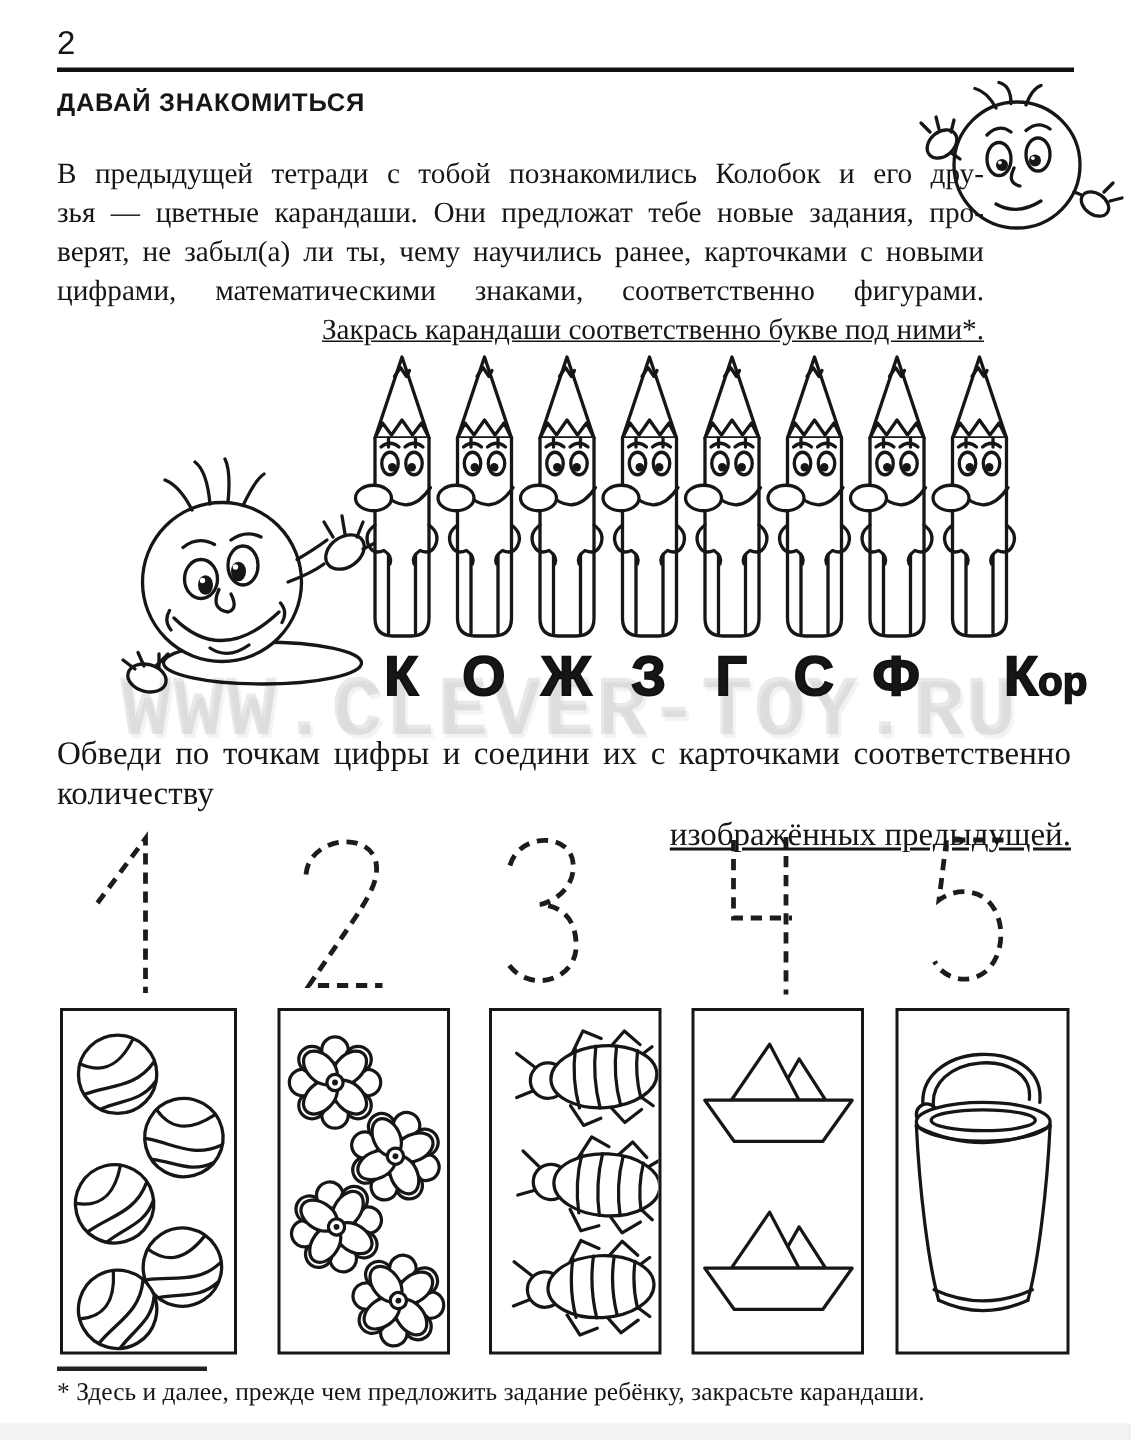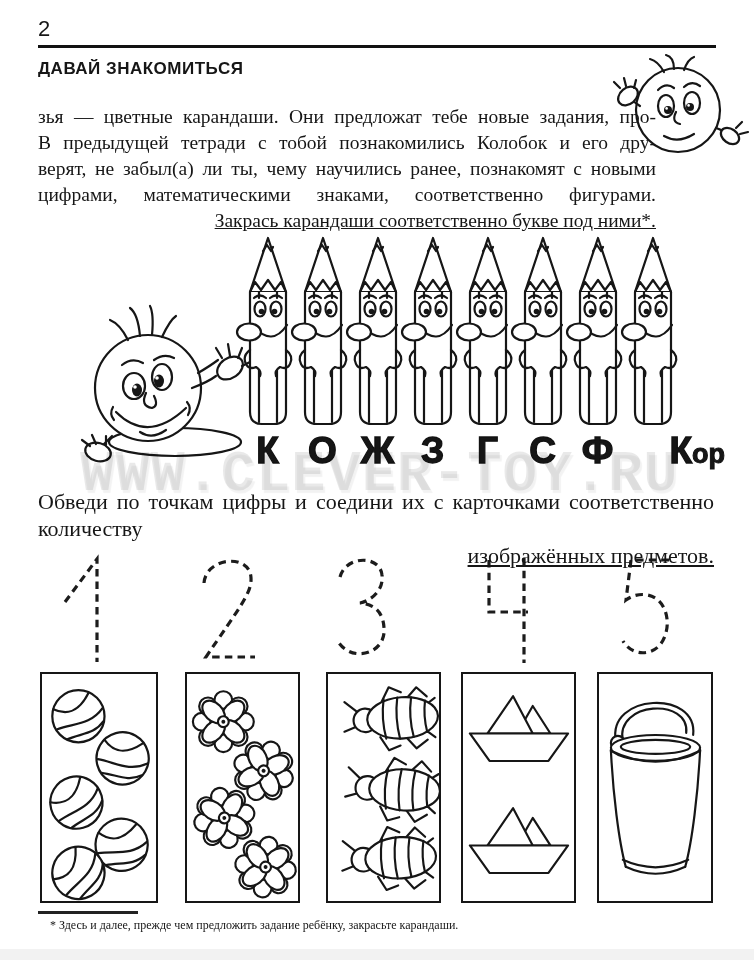--- a/index.html
+++ b/index.html
@@ -49,21 +49,21 @@
   
   .digit { top:550px; }
   .digit path { fill:none; stroke:#1c1c1c; stroke-width:3.2; stroke-dasharray:7.5 5.2; }
 
   
   .card { top:672px; height:231px; border:2.5px solid #161616; background:#fff; }
   .card svg { display:block; width:100%; height:100%; }
 
   
   .footnote-rule { left:38px; top:911px; width:100px; height:2.5px; background:#222; }
-  .footnote { left:50px; top:918px; width:700px; font-size:12px; }
+  .footnote { left:38px; top:918px; width:700px; font-size:17px; }
 
   .scan-bar { left:0; top:949px; width:754px; height:11px; background:#f2f2f2; }
 
   svg .ln { fill:none; stroke:#161616; stroke-width:2.2; stroke-linecap:round; stroke-linejoin:round; }
   svg .wh { fill:#fff; stroke:#161616; stroke-width:2.2; stroke-linejoin:round; }
   svg .bk { fill:#161616; stroke:none; }
 </style>
 </head>
 <body>
 
@@ -88,23 +88,23 @@
     <path class="ln" d="M56,84 Q70,92 86,82"></path>
     <path class="ln" d="M32,54 Q26,50 24,48"></path>
     <ellipse class="wh" cx="20" cy="44" rx="11" ry="8" transform="rotate(-40 20 44)"></ellipse>
     <path class="ln" d="M12,36 L6,30 M18,34 L16,26 M26,36 L28,28"></path>
     <path class="ln" d="M108,76 Q114,78 116,80"></path>
     <ellipse class="wh" cx="122" cy="84" rx="10" ry="7" transform="rotate(35 122 84)"></ellipse>
     <path class="ln" d="M128,76 L134,70 M132,82 L140,80"></path>
   </svg>
 
   <div class="abs intro">
+    <span class="jline">В предыдущей тетради с тобой познакомились Колобок и его дру-</span>
     <span class="jline">зья — цветные карандаши. Они предложат тебе новые задания, про-</span>
-    <span class="jline">В предыдущей тетради с тобой познакомились Колобок и его дру-</span>
-    <span class="jline">верят, не забыл(а) ли ты, чему научились ранее, познакомят с новыми</span>
+    <span class="jline">верят, не забыл(а) ли ты, чему научились ранее, карточками с новыми</span>
     <span class="jline">цифрами, математическими знаками, соответственно фигурами.</span>
     <span class="lline">Закрась карандаши соответственно букве под ними*.</span>
   </div>
 
   <svg class="abs illu" width="660" height="248" viewBox="0 0 660 248">
     <defs>
       <g id="pencil">
         <path class="wh" d="M28,2 L46,56 L10,56 Z"></path>
         <path class="ln" d="M23,15 L27,9 L31,15 L33,11"></path>
         <path class="ln" d="M10,56 L15,46 L21,54 L28,44 L35,54 L41,46 L46,56"></path>
@@ -163,21 +163,21 @@
     <span class="cell">Ж</span>
     <span class="cell">З</span>
     <span class="cell">Г</span>
     <span class="cell">С</span>
     <span class="cell">Ф</span>
     <span class="cell cell-last"><span class="cap">К</span><span class="rest">ор</span></span>
   </div>
 
   <div class="abs task">
     <span class="jline">Обведи по точкам цифры и соедини их с карточками соответственно количеству</span>
-    <span class="lline">изображённых предметов.</span>
+    <span class="lline">изображённых предыдущей.</span>
   </div>
 
   <svg class="abs digit" style="left:48px" width="85" height="118" viewBox="0 0 85 118">
     <path d="M17,52 L49,9 L49,112"></path>
   </svg>
   <svg class="abs digit" style="left:190px" width="85" height="118" viewBox="0 0 85 118">
     <path d="M14,33 C16,7 60,3 61,28 C62,43 49,58 16,107 L65,107"></path>
   </svg>
   <svg class="abs digit" style="left:325px" width="85" height="118" viewBox="0 0 85 118">
     <path d="M15,27 C21,5 55,5 57,25 C59,41 45,51 35,53 C50,54 60,63 59,83 C57,104 28,112 14,93"></path>

